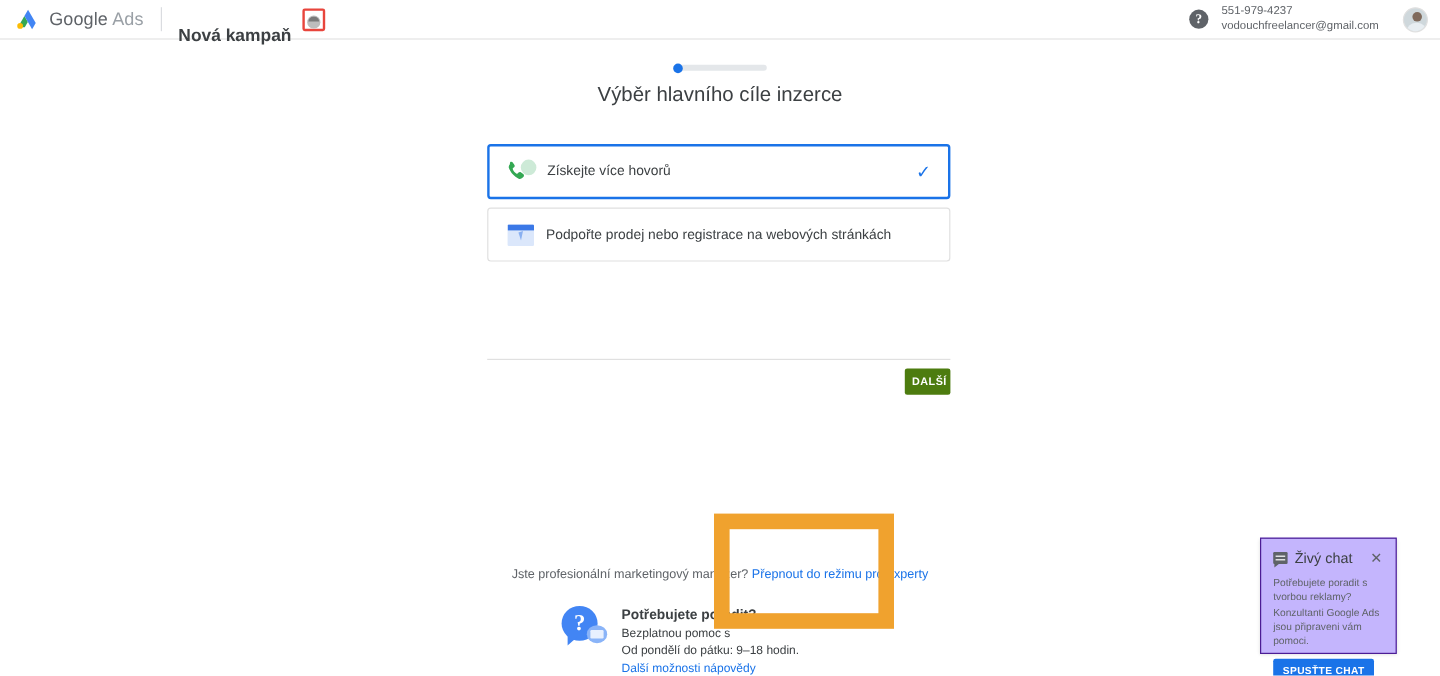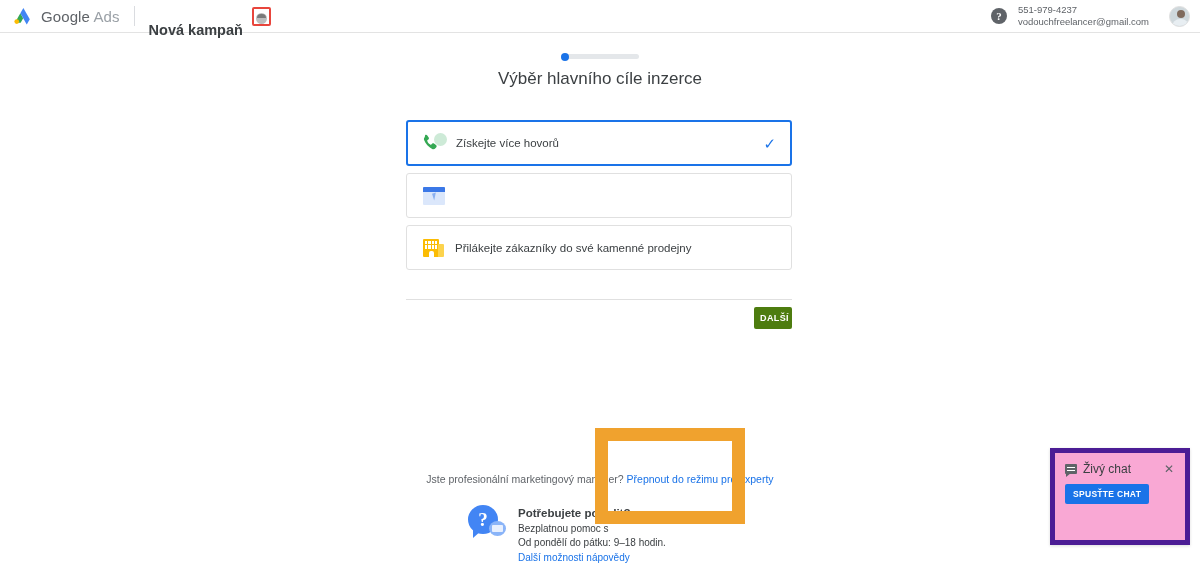--- a/index.html
+++ b/index.html
@@ -184,22 +184,22 @@
   .help-more { font-size: 10px; color: #1a73e8; cursor: pointer; }
 
   
   .annot-box {
     position: absolute; left: 595px; top: 428px; width: 150px; height: 96px;
     border: 13px solid #f0a22e; background: transparent; pointer-events: none;
   }
 
   
   .chat-widget {
-    position: absolute; left: 1050px; top: 448px; width: 140px; height: 97px;
-    background: #f9a8d4; border: 5px solid #4c1d95;
+    position: absolute; left: 1050px; top: 448px; width: 114px; height: 97px;
+    background: #c4b5fd; border: 1px solid #4c1d95;
     box-shadow: 0 1px 3px rgba(0,0,0,.14);
     padding: 9px 10px;
   }
   .chat-head { display: flex; align-items: center; }
   .chat-ic {
     width: 12px; height: 10px; background: #5f6368; border-radius: 1px;
     position: relative; margin-right: 6px; flex: 0 0 12px;
   }
   .chat-ic:after {
     content:""; position:absolute; left:1px; bottom:-3px;
@@ -280,40 +280,23 @@
       <div class="card-check">✓</div>
     </div>
 
     <div class="card">
       <div class="card-icon ic-web">
         <div class="win">
           <div class="bar"></div>
         </div>
         <div class="cursor"></div>
       </div>
-    </div>
-
-    <div class="card">
-      <div class="card-icon ic-store">
-        <div class="bldg"></div>
-        <div class="annex"></div>
-        <div class="win-grid">
-          <i></i>
-            <i></i>
-            <i></i>
-            <i></i>
-            <i></i>
-            <i></i>
-            <i></i>
-            <i></i>
-        </div>
-        <div class="door"></div>
-      </div>
-      <div class="card-label">Přilákejte zákazníky do své kamenné prodejny</div>
-    </div>
+      <div class="card-label">Podpořte prodej nebo registrace na webových stránkách</div>
+    </div>
+
 
   </div>
 
   <div class="divider"></div>
   <button class="next-btn">DALŠÍ</button>
 
   <div class="expert-line">
     <span>Jste profesionální marketingový manažer?</span>
     <span class="expert-link">Přepnout do režimu pro experty</span>
   </div>
@@ -335,16 +318,17 @@
   <div class="annot-box"></div>
 
   <div class="chat-widget">
     <div class="chat-head">
       <div class="chat-ic">
           <i></i>
         </div>
       <div class="chat-title">Živý chat</div>
       <div class="chat-close">✕</div>
     </div>
+    <div class="chat-body">Potřebujete poradit s tvorbou reklamy? Konzultanti Google Ads jsou připraveni vám pomoci.</div>
     <button class="chat-btn">SPUSŤTE CHAT</button>
   </div>
 
 </div>
 
 </body></html>

